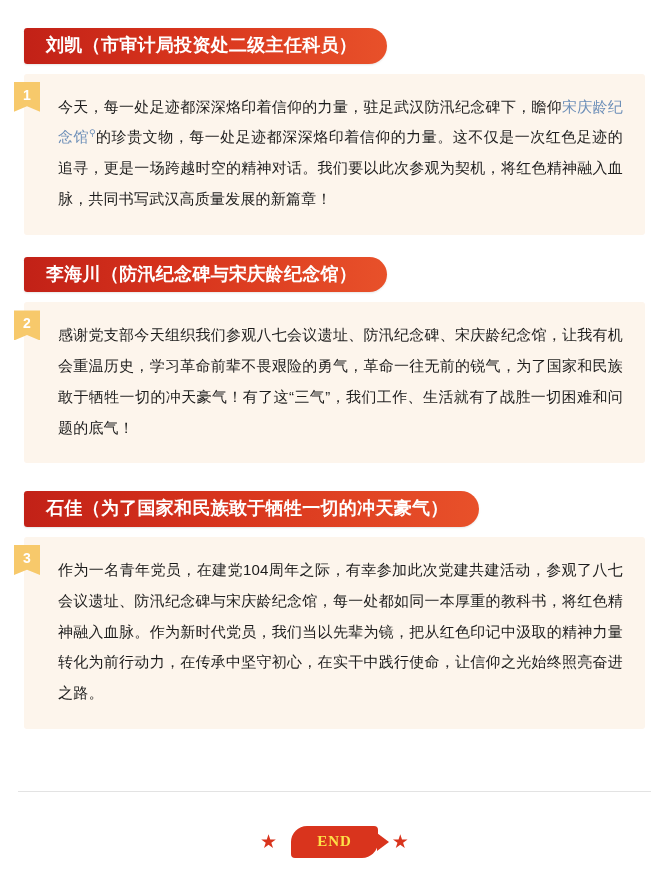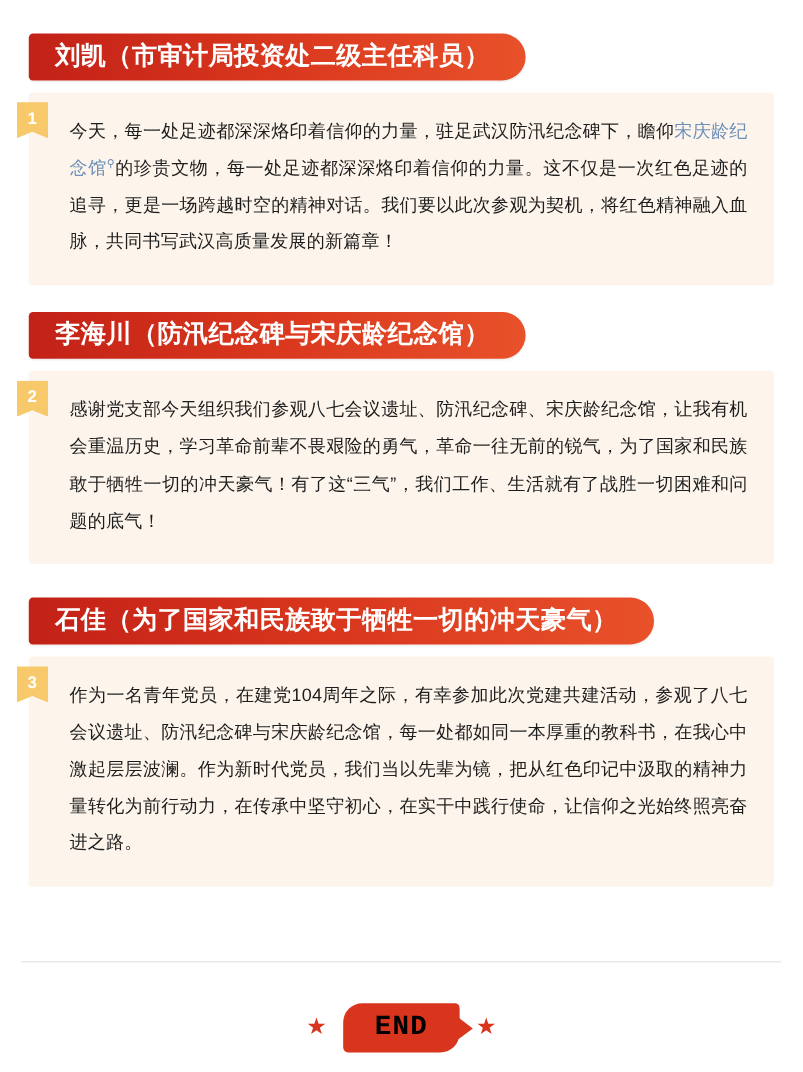--- a/index.html
+++ b/index.html
@@ -24,21 +24,21 @@
   }
   .header-wrap {
     padding-left: 24px;
     position: relative;
   }
   .name-ribbon {
     display: inline-block;
     position: relative;
     background: linear-gradient(90deg, #c22117 0%, #d8351d 45%, #e8512a 100%);
     color: #ffffff;
-    font-size: 21px;
+    font-size: 18px;
     font-weight: bold;
     letter-spacing: 0.3px;
     padding: 7px 30px 8px 22px;
     border-radius: 4px 22px 22px 4px;
     line-height: 1.15;
     white-space: nowrap;
     box-shadow: 0 1px 2px rgba(0,0,0,0.10);
   }
   .body-card {
     position: relative;
@@ -93,27 +93,27 @@
     margin-top: 34px;
   }
   .star {
     color: #d9341d;
     font-size: 19px;
     line-height: 1;
   }
   .end-badge {
     position: relative;
     background: #d9341d;
-    color: #000000;
-    font-size: 23px;
+    color: #fde047;
+    font-size: 15px;
     font-weight: bold;
     letter-spacing: 1px;
     padding: 7px 26px 8px 26px;
     border-radius: 16px 4px 16px 4px;
-    font-family: Liberation Mono, monospace;
+    font-family: Liberation Serif, serif;
   }
   .end-badge::after {
     content: "";
     position: absolute;
     right: -11px;
     top: 50%;
     transform: translateY(-50%);
     border-left: 12px solid #d9341d;
     border-top: 9px solid transparent;
     border-bottom: 9px solid transparent;
@@ -160,21 +160,21 @@
   </div>
 
   <div class="gap-md"></div>
 
   <div class="block">
     <div class="header-wrap">
       <span class="name-ribbon">石佳（为了国家和民族敢于牺牲一切的冲天豪气）</span>
     </div>
     <div class="body-card">
       <span class="num">3</span>
-      <span>作为一名青年党员，在建党104周年之际，有幸参加此次党建共建活动，参观了八七会议遗址、防汛纪念碑与宋庆龄纪念馆，每一处都如同一本厚重的教科书，在我心中激起层层波澜。作为新时代党员，我们当以先辈为镜，把从红色印记中汲取的精神力量转化为前行动力，在传承中坚守初心，在实干中践行使命，让信仰之光始终照亮奋进之路。</span>
+      <span>作为一名青年党员，在建党104周年之际，有幸参加此次党建共建活动，参观了八七会议遗址、防汛纪念碑与宋庆龄纪念馆，每一处都如同一本厚重的教科书，将红色精神融入血脉。作为新时代党员，我们当以先辈为镜，把从红色印记中汲取的精神力量转化为前行动力，在传承中坚守初心，在实干中践行使命，让信仰之光始终照亮奋进之路。</span>
     </div>
   </div>
 
   <div class="divider"></div>
 
   <div class="end-row">
     <span class="star">★</span>
     <span class="end-badge">END</span>
     <span class="star">★</span>
   </div>

